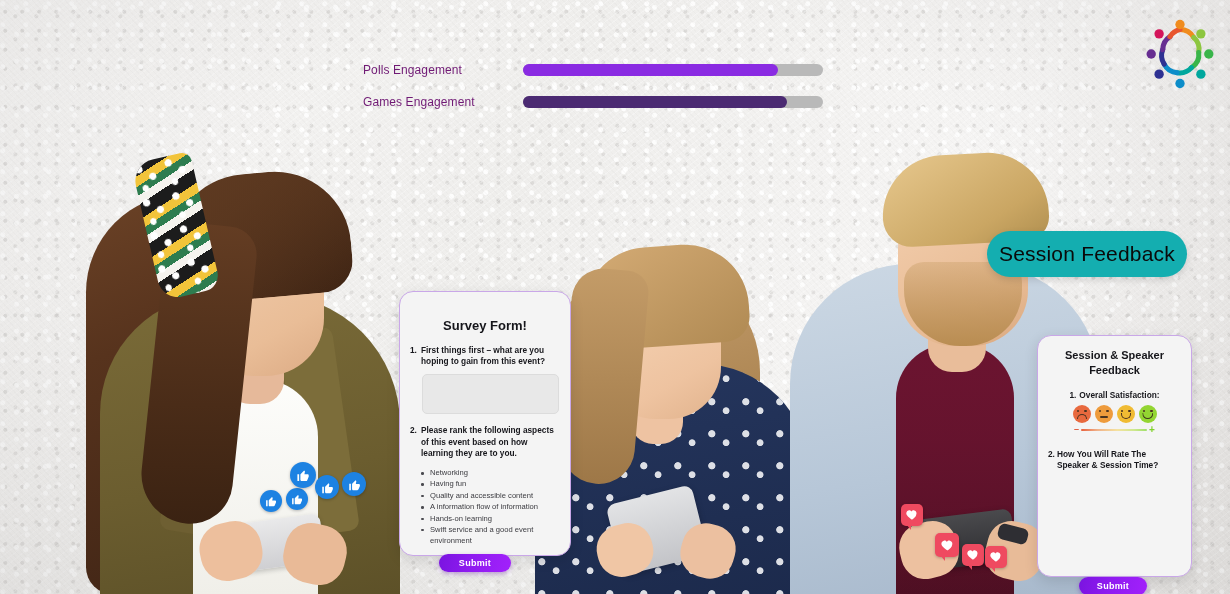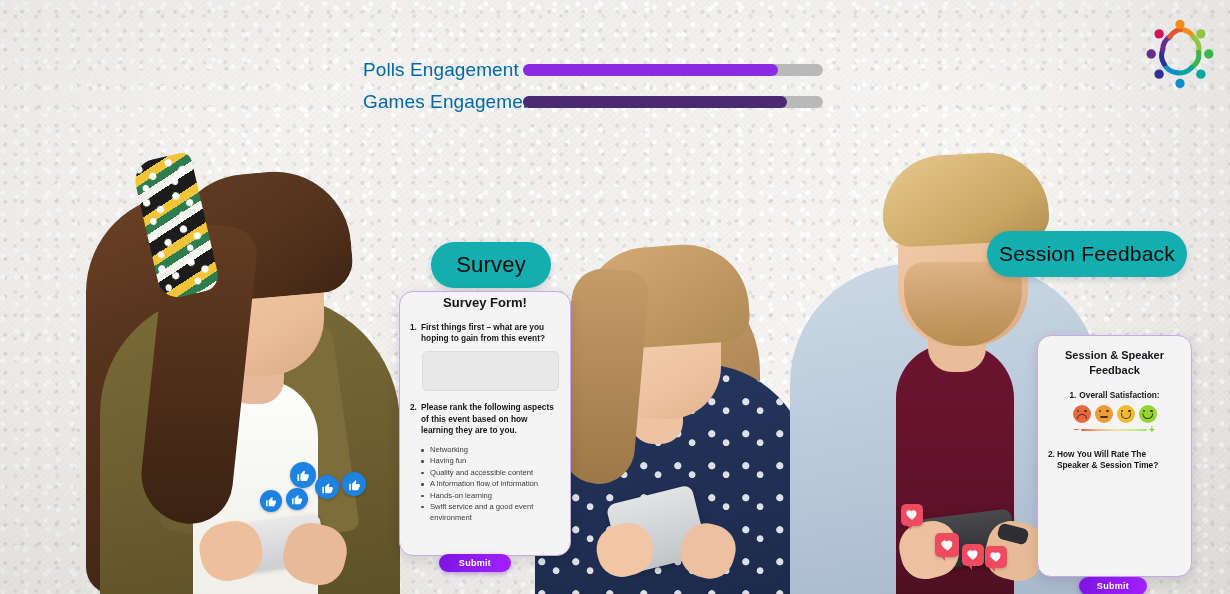--- a/index.html
+++ b/index.html
@@ -104,40 +104,40 @@
   .p3 .hair{position:absolute;left:92px;bottom:350px;width:166px;height:90px;
      background:linear-gradient(150deg,#e7c88e 0%,#caa663 70%,#b08f4f 100%);border-radius:86px 86px 34px 40px;transform:rotate(-3deg);}
   .p3 .phone{position:absolute;left:128px;bottom:28px;width:96px;height:52px;background:linear-gradient(180deg,#4a4a4d,#2c2c30);border-radius:9px;transform:rotate(-7deg);box-shadow:0 2px 6px rgba(0,0,0,.28);}
   .p3 .handL{position:absolute;left:110px;bottom:16px;width:58px;height:56px;background:#edc1a0;border-radius:24px;transform:rotate(-14deg);}
   .p3 .handR{position:absolute;left:196px;bottom:14px;width:58px;height:58px;background:#e8bb98;border-radius:24px;transform:rotate(14deg);}
   .p3 .watch{position:absolute;left:208px;bottom:52px;width:30px;height:16px;background:#2e2e33;border-radius:6px;transform:rotate(14deg);}
 
   
   .bars{position:absolute;left:363px;top:56px;width:470px;}
   .barrow{display:flex;align-items:center;height:28px;margin-bottom:4px;}
-  .barlabel{font-size:19px;color:#0369a1;width:160px;letter-spacing:.1px;white-space:nowrap;}
+  .barlabel{font-size:12px;color:#701a75;width:160px;letter-spacing:.1px;white-space:nowrap;}
   .bartrack{position:relative;height:12px;background:#b9b9b9;border-radius:7px;flex:1;max-width:300px;}
   .barfill{position:absolute;left:0;top:0;bottom:0;border-radius:7px;}
 
   
   .pill{position:absolute;background:#14aeb0;border-radius:26px;display:flex;align-items:center;
      justify-content:center;color:#0a0a0a;font-size:22px;letter-spacing:.2px;
      box-shadow:0 3px 7px rgba(0,0,0,.13);}
   .pill-poll{left:44px;top:178px;width:95px;height:45px;}
   .pill-survey{left:431px;top:242px;width:120px;height:46px;}
   .pill-feed{left:987px;top:231px;width:200px;height:46px;font-size:21px;}
 
   
   .card{position:absolute;background:#f4f4f4;border:1px solid #c9a7e8;border-radius:14px;
      box-shadow:0 4px 14px rgba(0,0,0,.12);}
   .card-survey{left:399px;top:291px;width:170px;height:263px;}
   .card-feedback{left:1037px;top:335px;width:153px;height:240px;}
 
   .card-title{text-align:center;font-weight:bold;color:#15151a;}
-  .survey-title{font-size:13px;margin:3px 0 12px;}
+  .survey-title{font-size:13px;margin:26px 0 12px;}
   .fb-title{font-size:11px;line-height:1.35;margin:12px 10px 12px;}
 
   .q{display:flex;font-size:8.3px;font-weight:bold;color:#17171c;line-height:1.35;margin:0 11px 0 10px;}
   .q .num{width:11px;flex:0 0 11px;}
   .q .txt{flex:1;}
 
   .answerbox{margin:7px 11px 0 22px;height:38px;background:#e8e8e8;border:1px solid #dcdcdc;border-radius:5px;}
 
   .blist{list-style:none;margin:8px 11px 0 21px;padding:0;}
   .blist li{position:relative;padding-left:9px;font-size:7.6px;line-height:1.5;color:#3b3b40;}
@@ -260,21 +260,20 @@
       </div>
     </div>
     <div class="barrow">
       <div class="barlabel">Games Engagement</div>
       <div class="bartrack">
         <div class="barfill" id="f2" style="width: 88%; background: rgb(75, 42, 114);"></div>
       </div>
     </div>
   </div>
 
-  <div class="pill pill-survey">Survey</div>
   <div class="pill pill-feed">Session Feedback</div>
 
   <div class="card card-survey">
     <div class="card-title survey-title">Survey Form!</div>
     <div class="q">
       <span class="num">1.</span>
       <span class="txt">First things first – what are you hoping to gain from this event?</span>
     </div>
     <div class="answerbox"></div>
     <div class="q" style="margin-top:11px">

